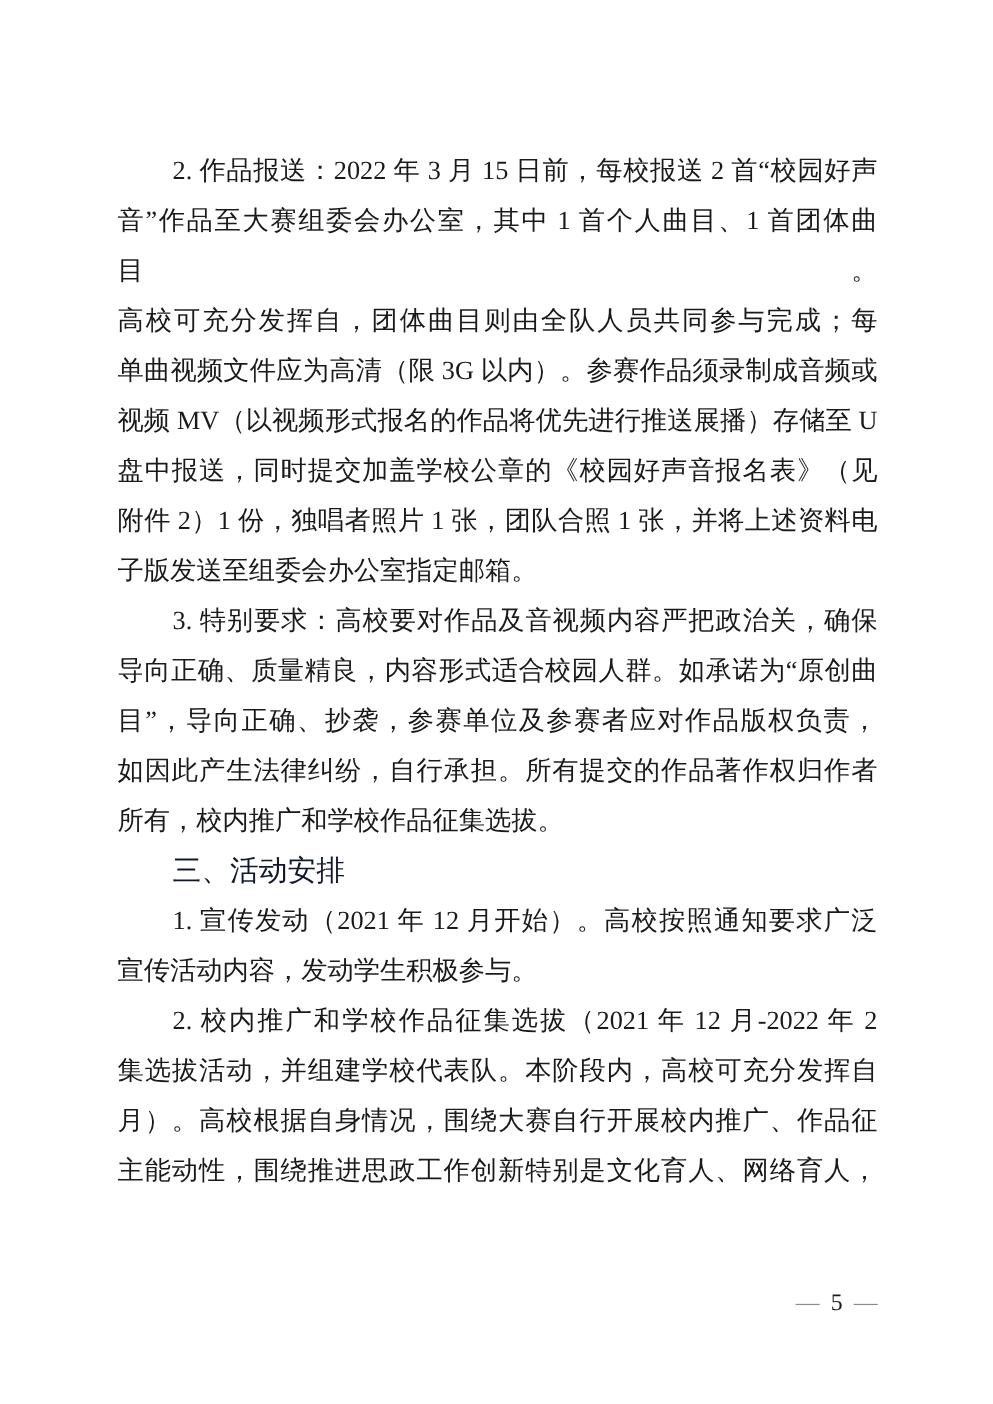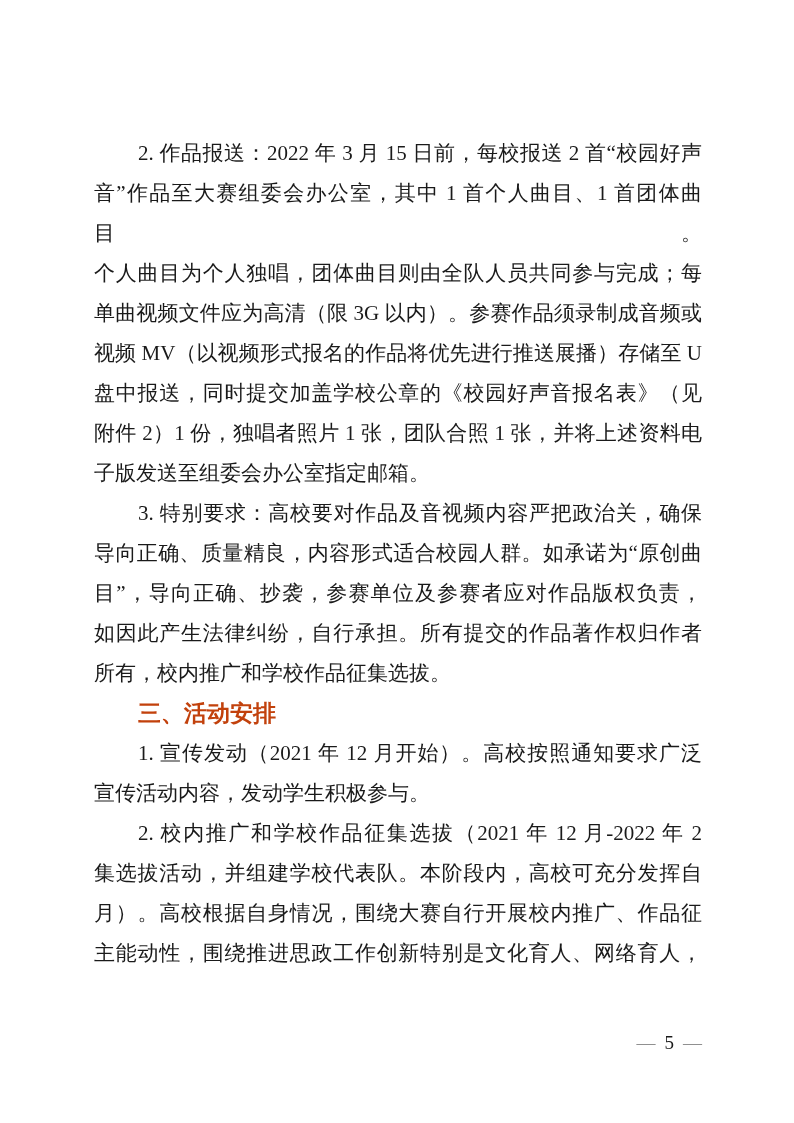--- a/index.html
+++ b/index.html
@@ -12,45 +12,45 @@
     width: 794px;
     height: 1123px;
     background: #ffffff;
     overflow: hidden;
     font-family: "Liberation Serif", "DejaVu Serif", serif;
     color: #1a1a1a;
   }
   .content {
     position: absolute;
     left: 94px;
-    top: 133px;
+    top: 116px;
     width: 608px;
   }
   .block { margin: 0; padding: 0; }
   .line {
     font-size: 21px;
     line-height: 40px;
     text-align: justify;
     text-align-last: justify;
     -moz-text-align-last: justify;
     text-justify: inter-character;
     color: #1a1a1a;
   }
   .line.first { text-indent: 44px; }
   .line.end {
     text-align-last: left;
     -moz-text-align-last: left;
   }
   .heading-line {
     font-size: 23px;
     line-height: 40px;
-    font-weight: 700;
+    font-weight: 400;
     font-family: "Liberation Sans", "DejaVu Sans", sans-serif;
     text-indent: 44px;
-    color: #c2410c;
+    color: #0f172a;
   }
   .footer {
     position: absolute;
     top: 1028px;
     left: 94px;
     width: 608px;
     height: 30px;
     line-height: 30px;
     text-align: right;
     font-size: 19px;
@@ -60,21 +60,21 @@
   .footer .num { color: #1a1a1a; margin: 0 9px; }
 </style>
 </head>
 <body>
 
 <div class="page">
   <div class="content" id="doc-content">
       <div class="block">
         <div class="line first">2. 作品报送：2022 年 3 月 15 日前，每校报送 2 首“校园好声</div>
         <div class="line">音”作品至大赛组委会办公室，其中 1 首个人曲目、1 首团体曲目。</div>
-        <div class="line">个人曲目为个人独唱，团体曲目则由全队人员共同参与完成；每</div>
+        <div class="line">高校可充分发挥自，团体曲目则由全队人员共同参与完成；每</div>
         <div class="line">单曲视频文件应为高清（限 3G 以内）。参赛作品须录制成音频或</div>
         <div class="line">视频 MV（以视频形式报名的作品将优先进行推送展播）存储至 U</div>
         <div class="line">盘中报送，同时提交加盖学校公章的《校园好声音报名表》（见</div>
         <div class="line">附件 2）1 份，独唱者照片 1 张，团队合照 1 张，并将上述资料电</div>
         <div class="line end">子版发送至组委会办公室指定邮箱。</div>
       </div>
       <div class="block">
         <div class="line first">3. 特别要求：高校要对作品及音视频内容严把政治关，确保</div>
         <div class="line">导向正确、质量精良，内容形式适合校园人群。如承诺为“原创曲</div>
         <div class="line">目”，导向正确、抄袭，参赛单位及参赛者应对作品版权负责，</div>

